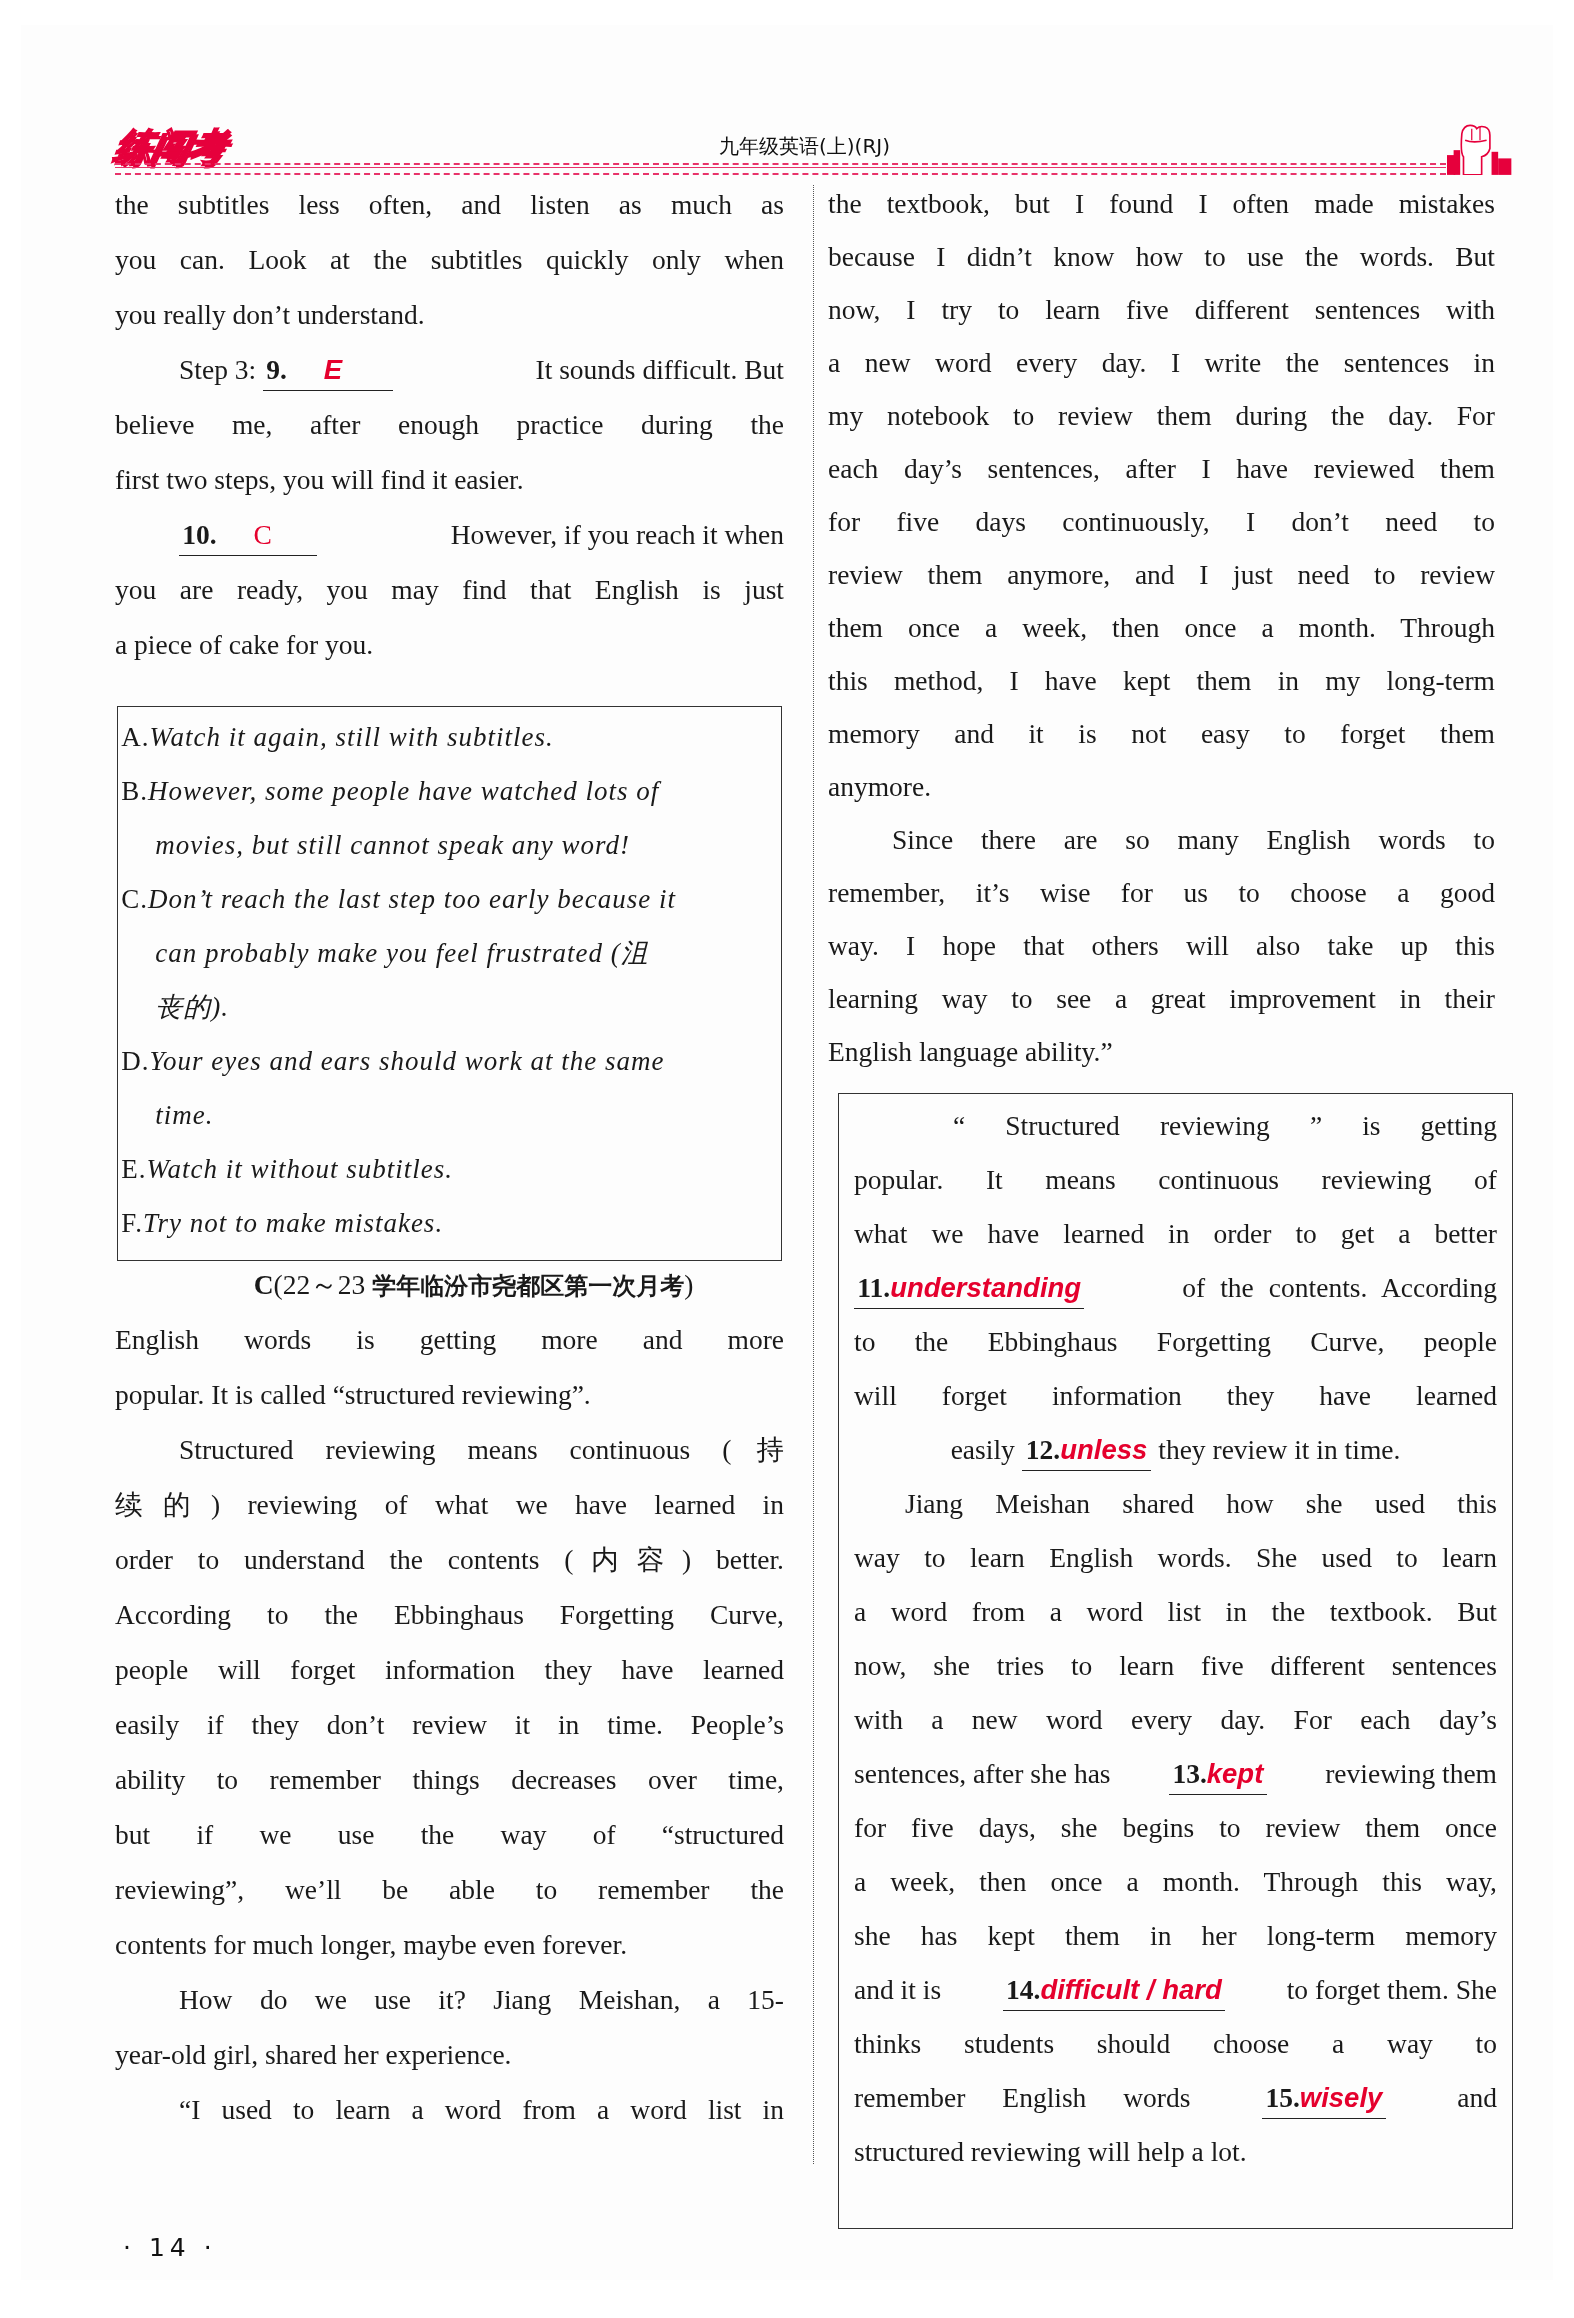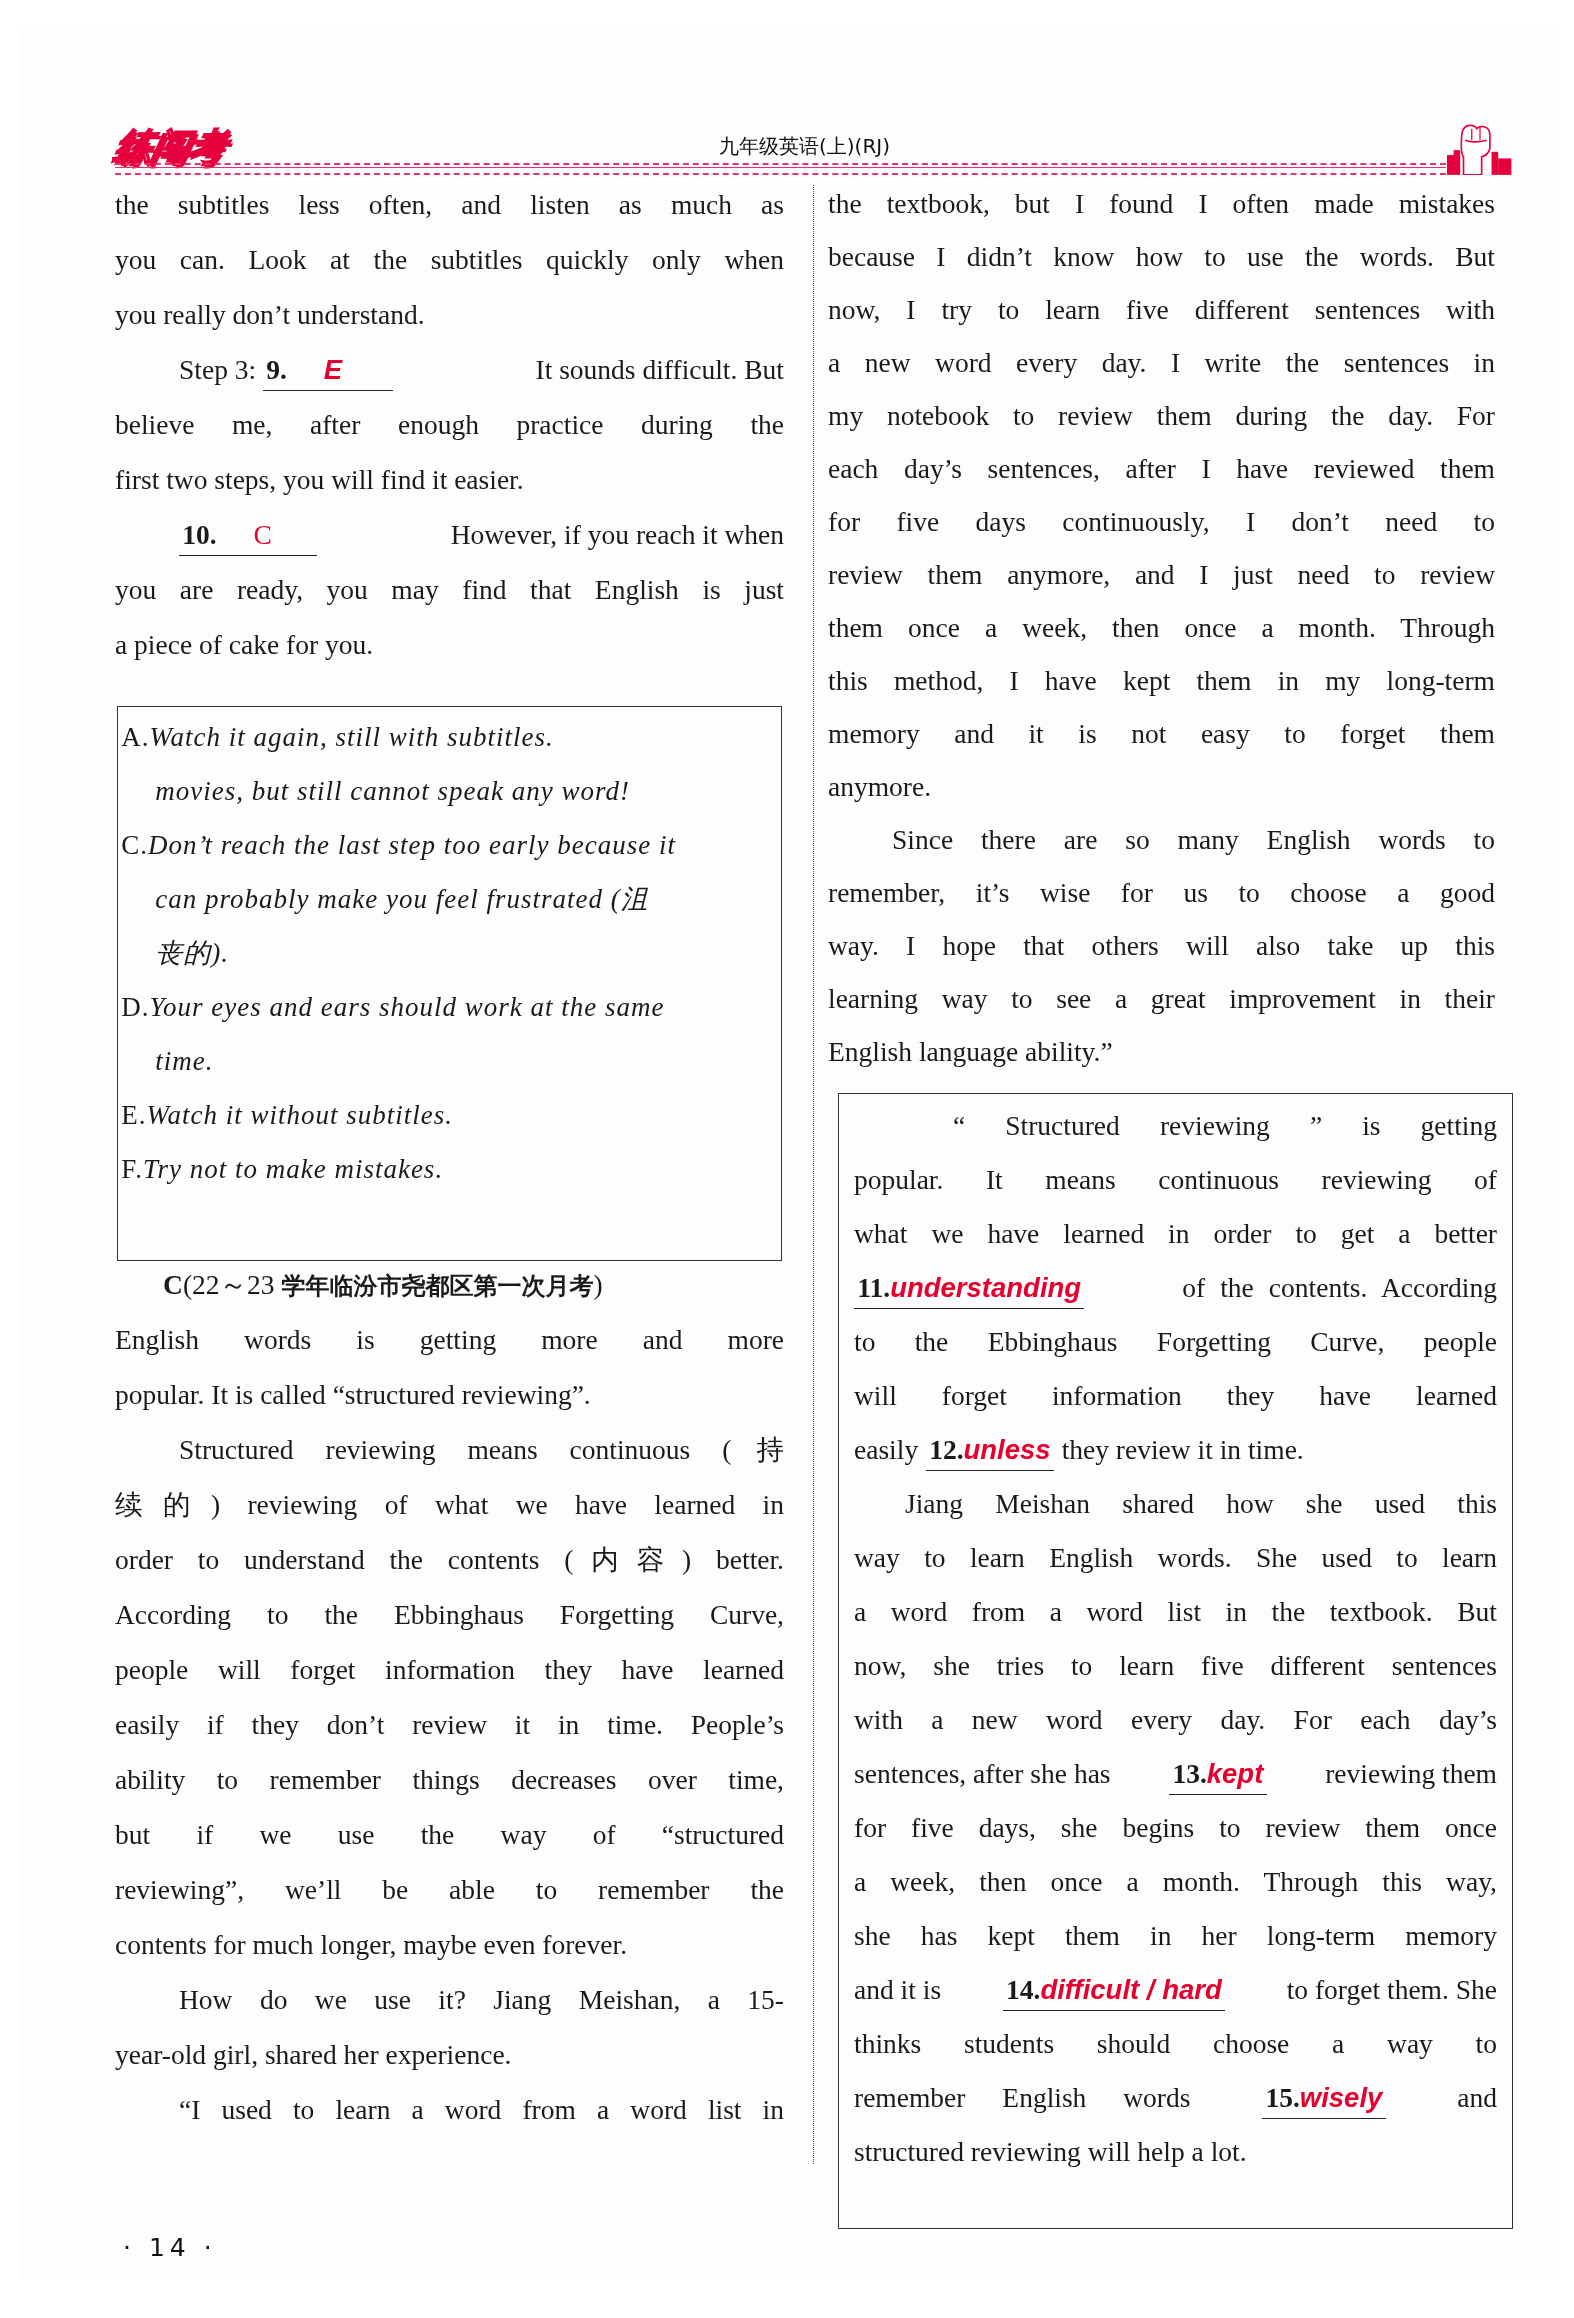--- a/index.html
+++ b/index.html
@@ -36,21 +36,21 @@
   .col-left { left: 115px; width: 669px; }
   .col-right { left: 828px; width: 667px; }
   .divider {
     position: absolute; left: 813px; top: 185px; width: 0; height: 1979px;
     border-left: 1.6px dotted #555;
   }
   .line { display: block; text-align: justify; text-align-last: justify; white-space: nowrap; height: 55px; overflow: visible; }
   .line.last { text-align-last: left; }
   .indent { padding-left: 64px; }
   .jline { display: flex; justify-content: space-between; white-space: nowrap; height: 55px; align-items: baseline; }
-  .jline.left { justify-content: flex-start; gap: 0.28em; }
+  .jline.left { justify-content: center; gap: 0.28em; }
   .blank {
     display: inline-block; border-bottom: 1.6px solid #222; line-height: 1.4; padding: 0 3.3px;
   }
   .qnum { font-weight: bold; }
   .ans { color: #e5002d; font-style: italic; font-weight: bold; font-family: "Liberation Sans", "DejaVu Sans", sans-serif; }
   .ans.serif { font-family: "Liberation Serif", serif; font-weight: normal; }
   .options-box {
     position: absolute; left: 117px; top: 706px; width: 665px; height: 555px;
     border: 1.6px solid #333; box-sizing: border-box; font-style: italic;
     font-size: 27px; line-height: 54px; padding: 3.3px 3.3px 0 3.3px;
@@ -115,20 +115,21 @@
       <span class="ans serif" style="margin-left:30px;font-style:normal;">C</span>
     </span>
     <span>However, if you reach it when</span>
   </div>
   <span class="line">you are ready, you may find that English is just</span>
   <span class="line last">a piece of cake for you.</span>
 </div>
 
 <div class="options-box">
   <span class="opt"><span class="letter">A.</span><span>Watch it again, still with subtitles.</span></span>
+  <span class="opt"><span class="letter">B.</span><span>However, some people have watched lots of</span></span>
   <span class="opt opt-cont">movies, but still cannot speak any word!</span>
   <span class="opt"><span class="letter">C.</span><span>Don’t reach the last step too early because it</span></span>
   <span class="opt opt-cont">can probably make you feel frustrated (沮</span>
   <span class="opt opt-cont">丧的).</span>
   <span class="opt"><span class="letter">D.</span><span>Your eyes and ears should work at the same</span></span>
   <span class="opt opt-cont">time.</span>
   <span class="opt"><span class="letter">E.</span><span>Watch it without subtitles.</span></span>
   <span class="opt"><span class="letter">F.</span><span>Try not to make mistakes.</span></span>
 </div>
 

